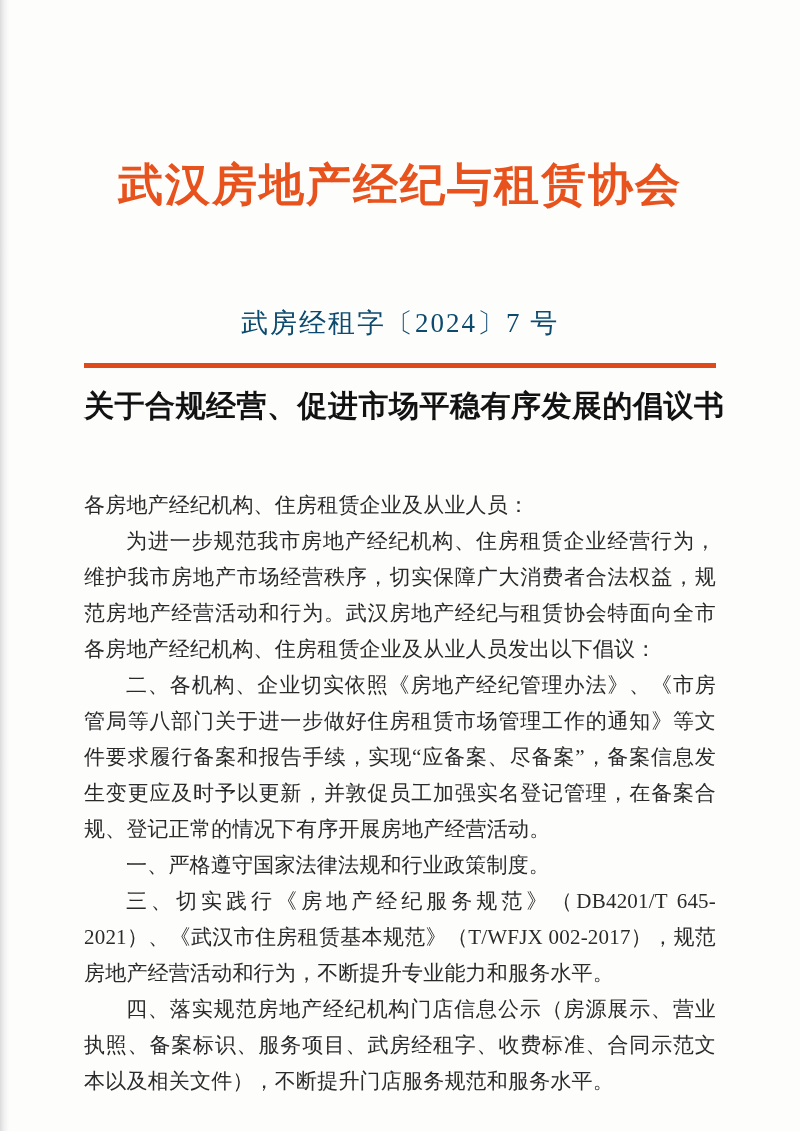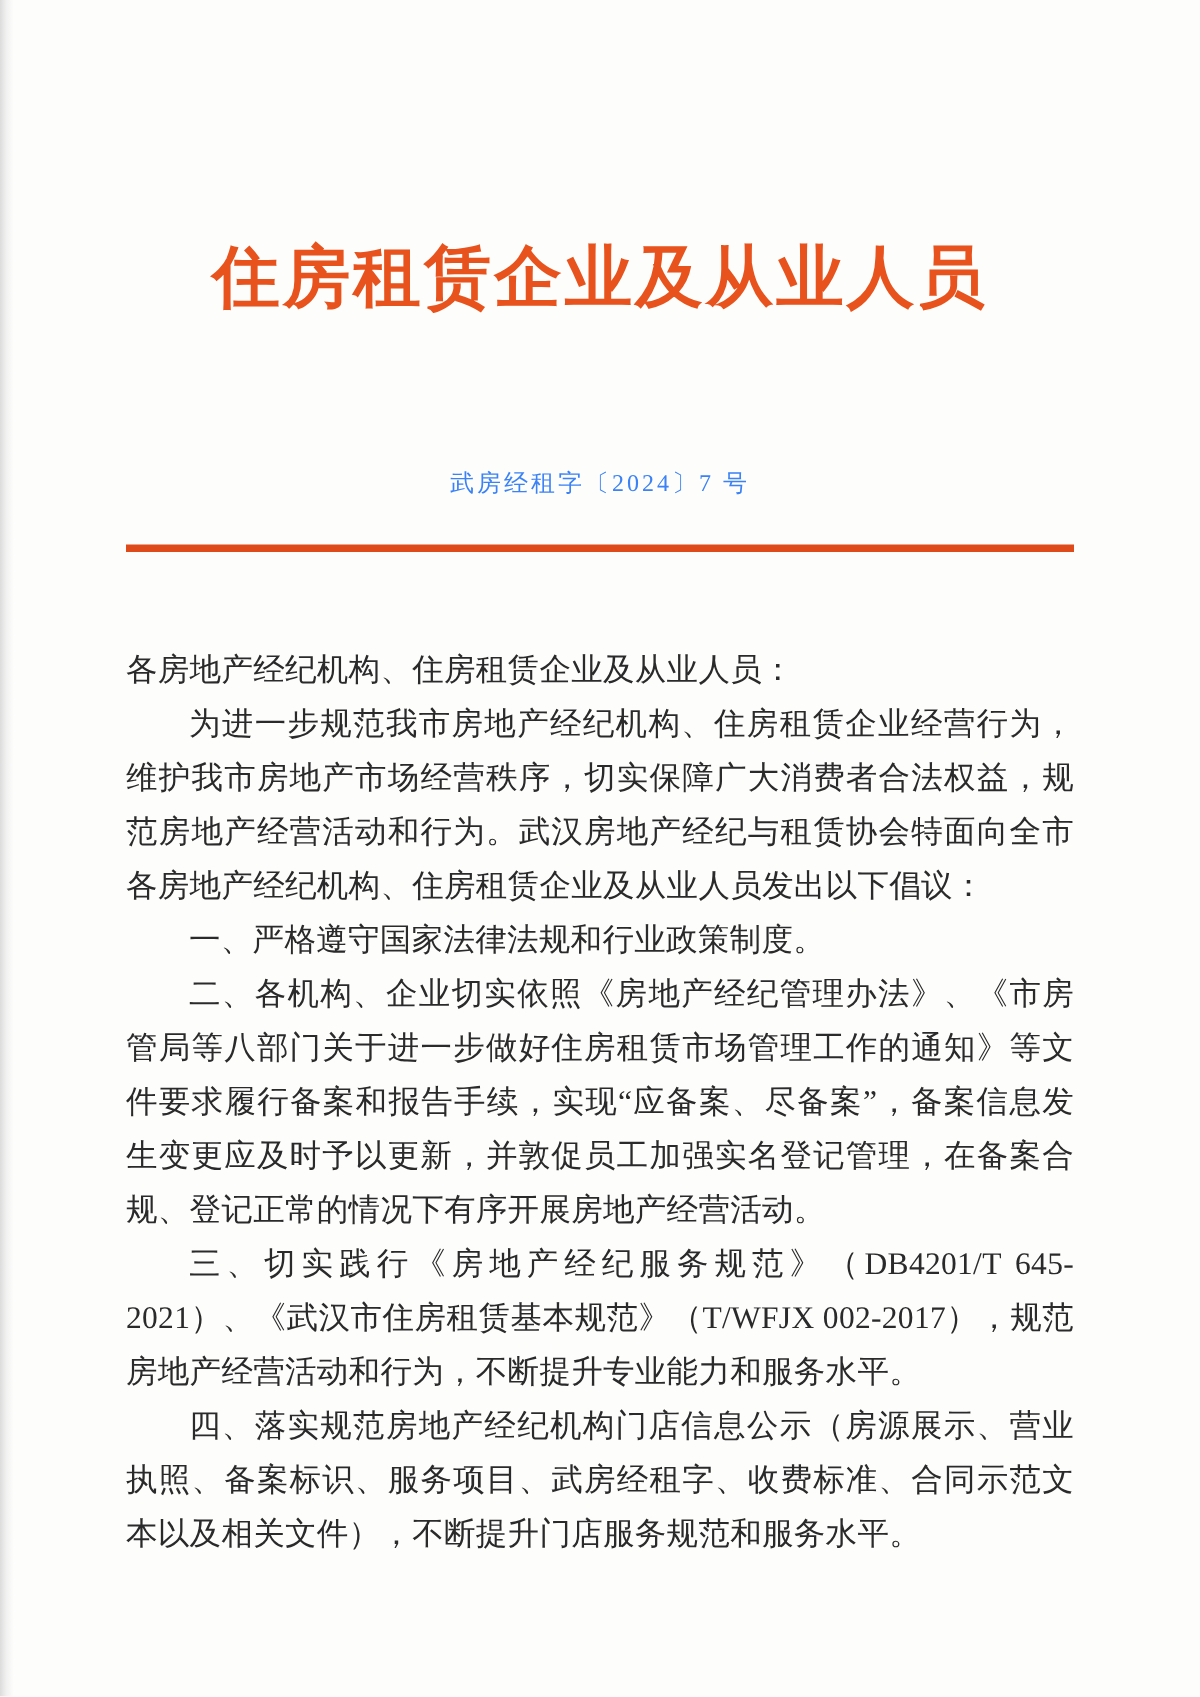--- a/index.html
+++ b/index.html
@@ -32,24 +32,24 @@
     font-weight: bold;
     font-size: 45px;
     line-height: 54px;
     letter-spacing: 2px;
     color: #e8531d;
     white-space: nowrap;
   }
   .doc-number {
     margin-top: 98px;
     text-align: center;
-    font-size: 16px;
+    font-size: 27px;
     line-height: 26px;
     letter-spacing: 2px;
-    color: #3b82f6;
+    color: #0c4a6e;
   }
   .red-rule {
     margin-top: 27px;
     height: 5px;
     background: #df4a1b;
   }
   .heading {
     margin-top: 17px;
     text-align: center;
     font-family: "Liberation Sans", "DejaVu Sans", sans-serif;
@@ -71,29 +71,30 @@
   .body-text p { margin: 0; }
   .body-text p.indent { text-indent: 2em; }
 </style>
 </head>
 <body>
 
 <div class="scan-edge"></div>
 
 <div class="page">
 
-  <div class="org-title">住房租赁企业及从业人员</div>
+  <div class="org-title">武汉房地产经纪与租赁协会</div>
 
   <div class="doc-number">武房经租字〔2024〕7 号</div>
 
   <div class="red-rule"></div>
 
+  <div class="heading">关于合规经营、促进市场平稳有序发展的倡议书</div>
 
   <div class="body-text">
     <p>各房地产经纪机构、住房租赁企业及从业人员：</p>
     <p class="indent">为进一步规范我市房地产经纪机构、住房租赁企业经营行为，维护我市房地产市场经营秩序，切实保障广大消费者合法权益，规范房地产经营活动和行为。武汉房地产经纪与租赁协会特面向全市各房地产经纪机构、住房租赁企业及从业人员发出以下倡议：</p>
+    <p class="indent">二、各机构、企业切实依照《房地产经纪管理办法》、《市房管局等八部门关于进一步做好住房租赁市场管理工作的通知》等文件要求履行备案和报告手续，实现“应备案、尽备案”，备案信息发生变更应及时予以更新，并敦促员工加强实名登记管理，在备案合规、登记正常的情况下有序开展房地产经营活动。</p>
     <p class="indent">一、严格遵守国家法律法规和行业政策制度。</p>
-    <p class="indent">二、各机构、企业切实依照《房地产经纪管理办法》、《市房管局等八部门关于进一步做好住房租赁市场管理工作的通知》等文件要求履行备案和报告手续，实现“应备案、尽备案”，备案信息发生变更应及时予以更新，并敦促员工加强实名登记管理，在备案合规、登记正常的情况下有序开展房地产经营活动。</p>
     <p class="indent">三、切实践行《房地产经纪服务规范》（DB4201/T 645-2021）、《武汉市住房租赁基本规范》（T/WFJX 002-2017），规范房地产经营活动和行为，不断提升专业能力和服务水平。</p>
     <p class="indent">四、落实规范房地产经纪机构门店信息公示（房源展示、营业执照、备案标识、服务项目、武房经租字、收费标准、合同示范文本以及相关文件），不断提升门店服务规范和服务水平。</p>
   </div>
 
 </div>
 
 </body></html>

